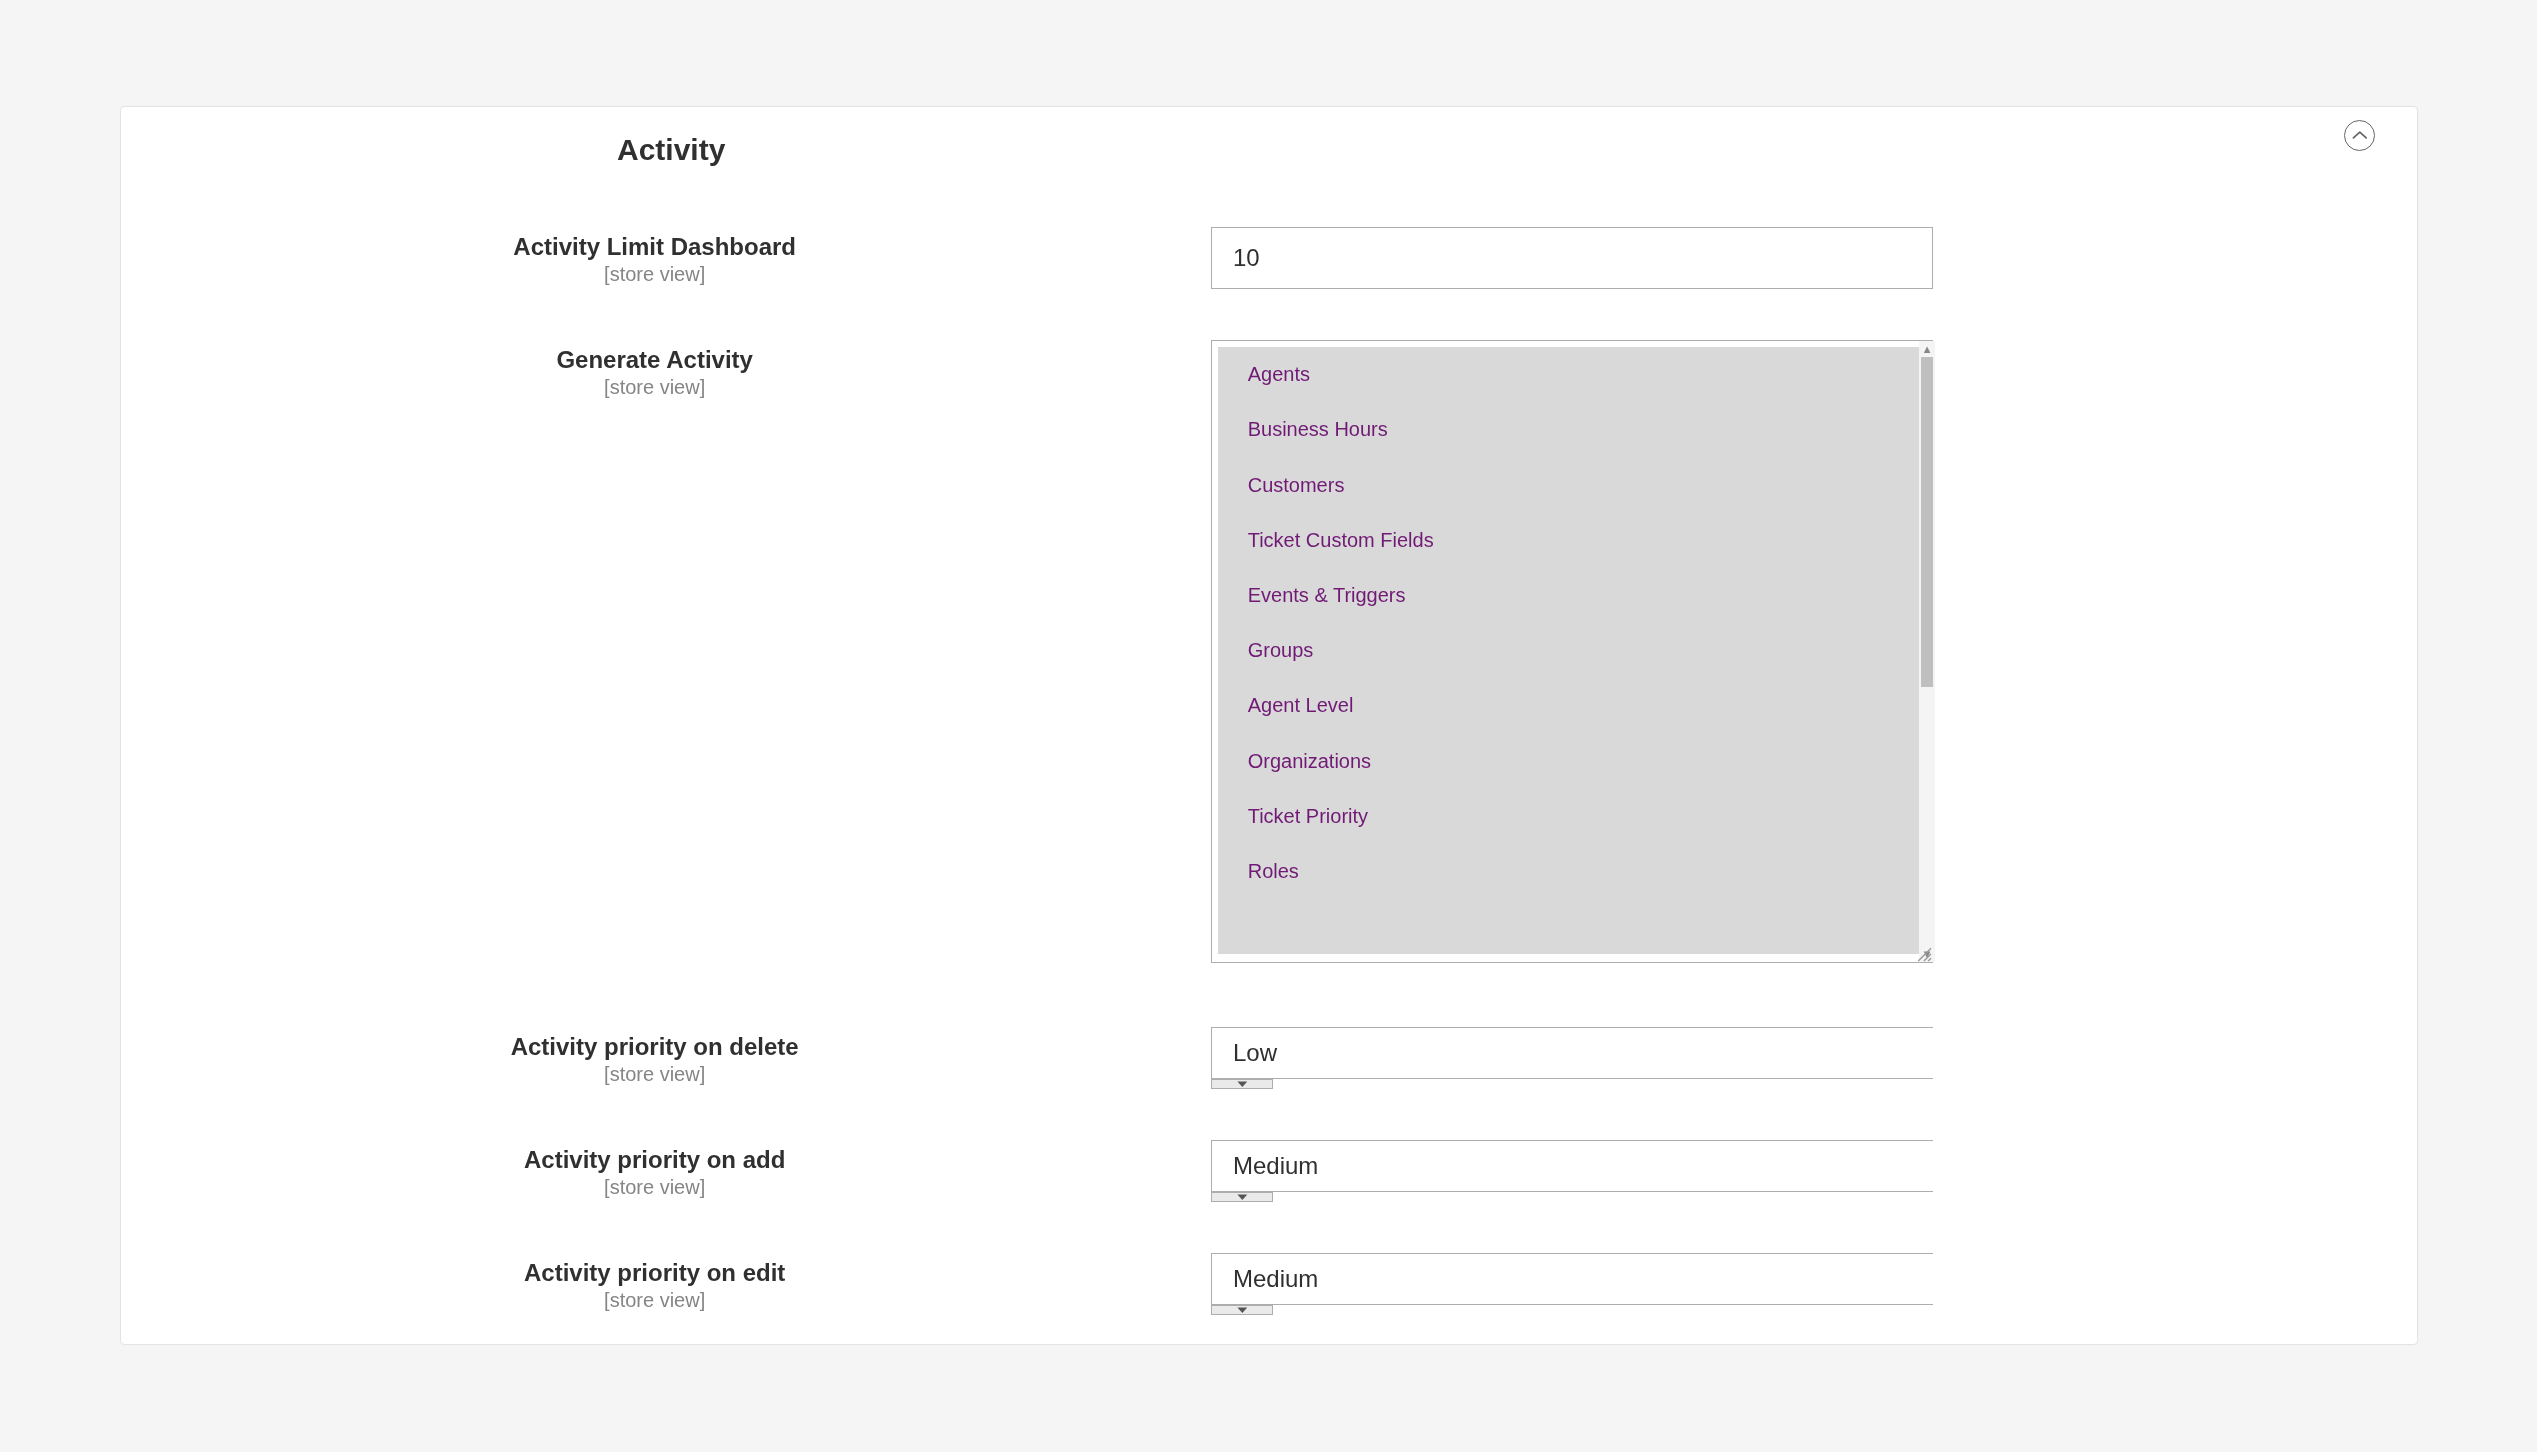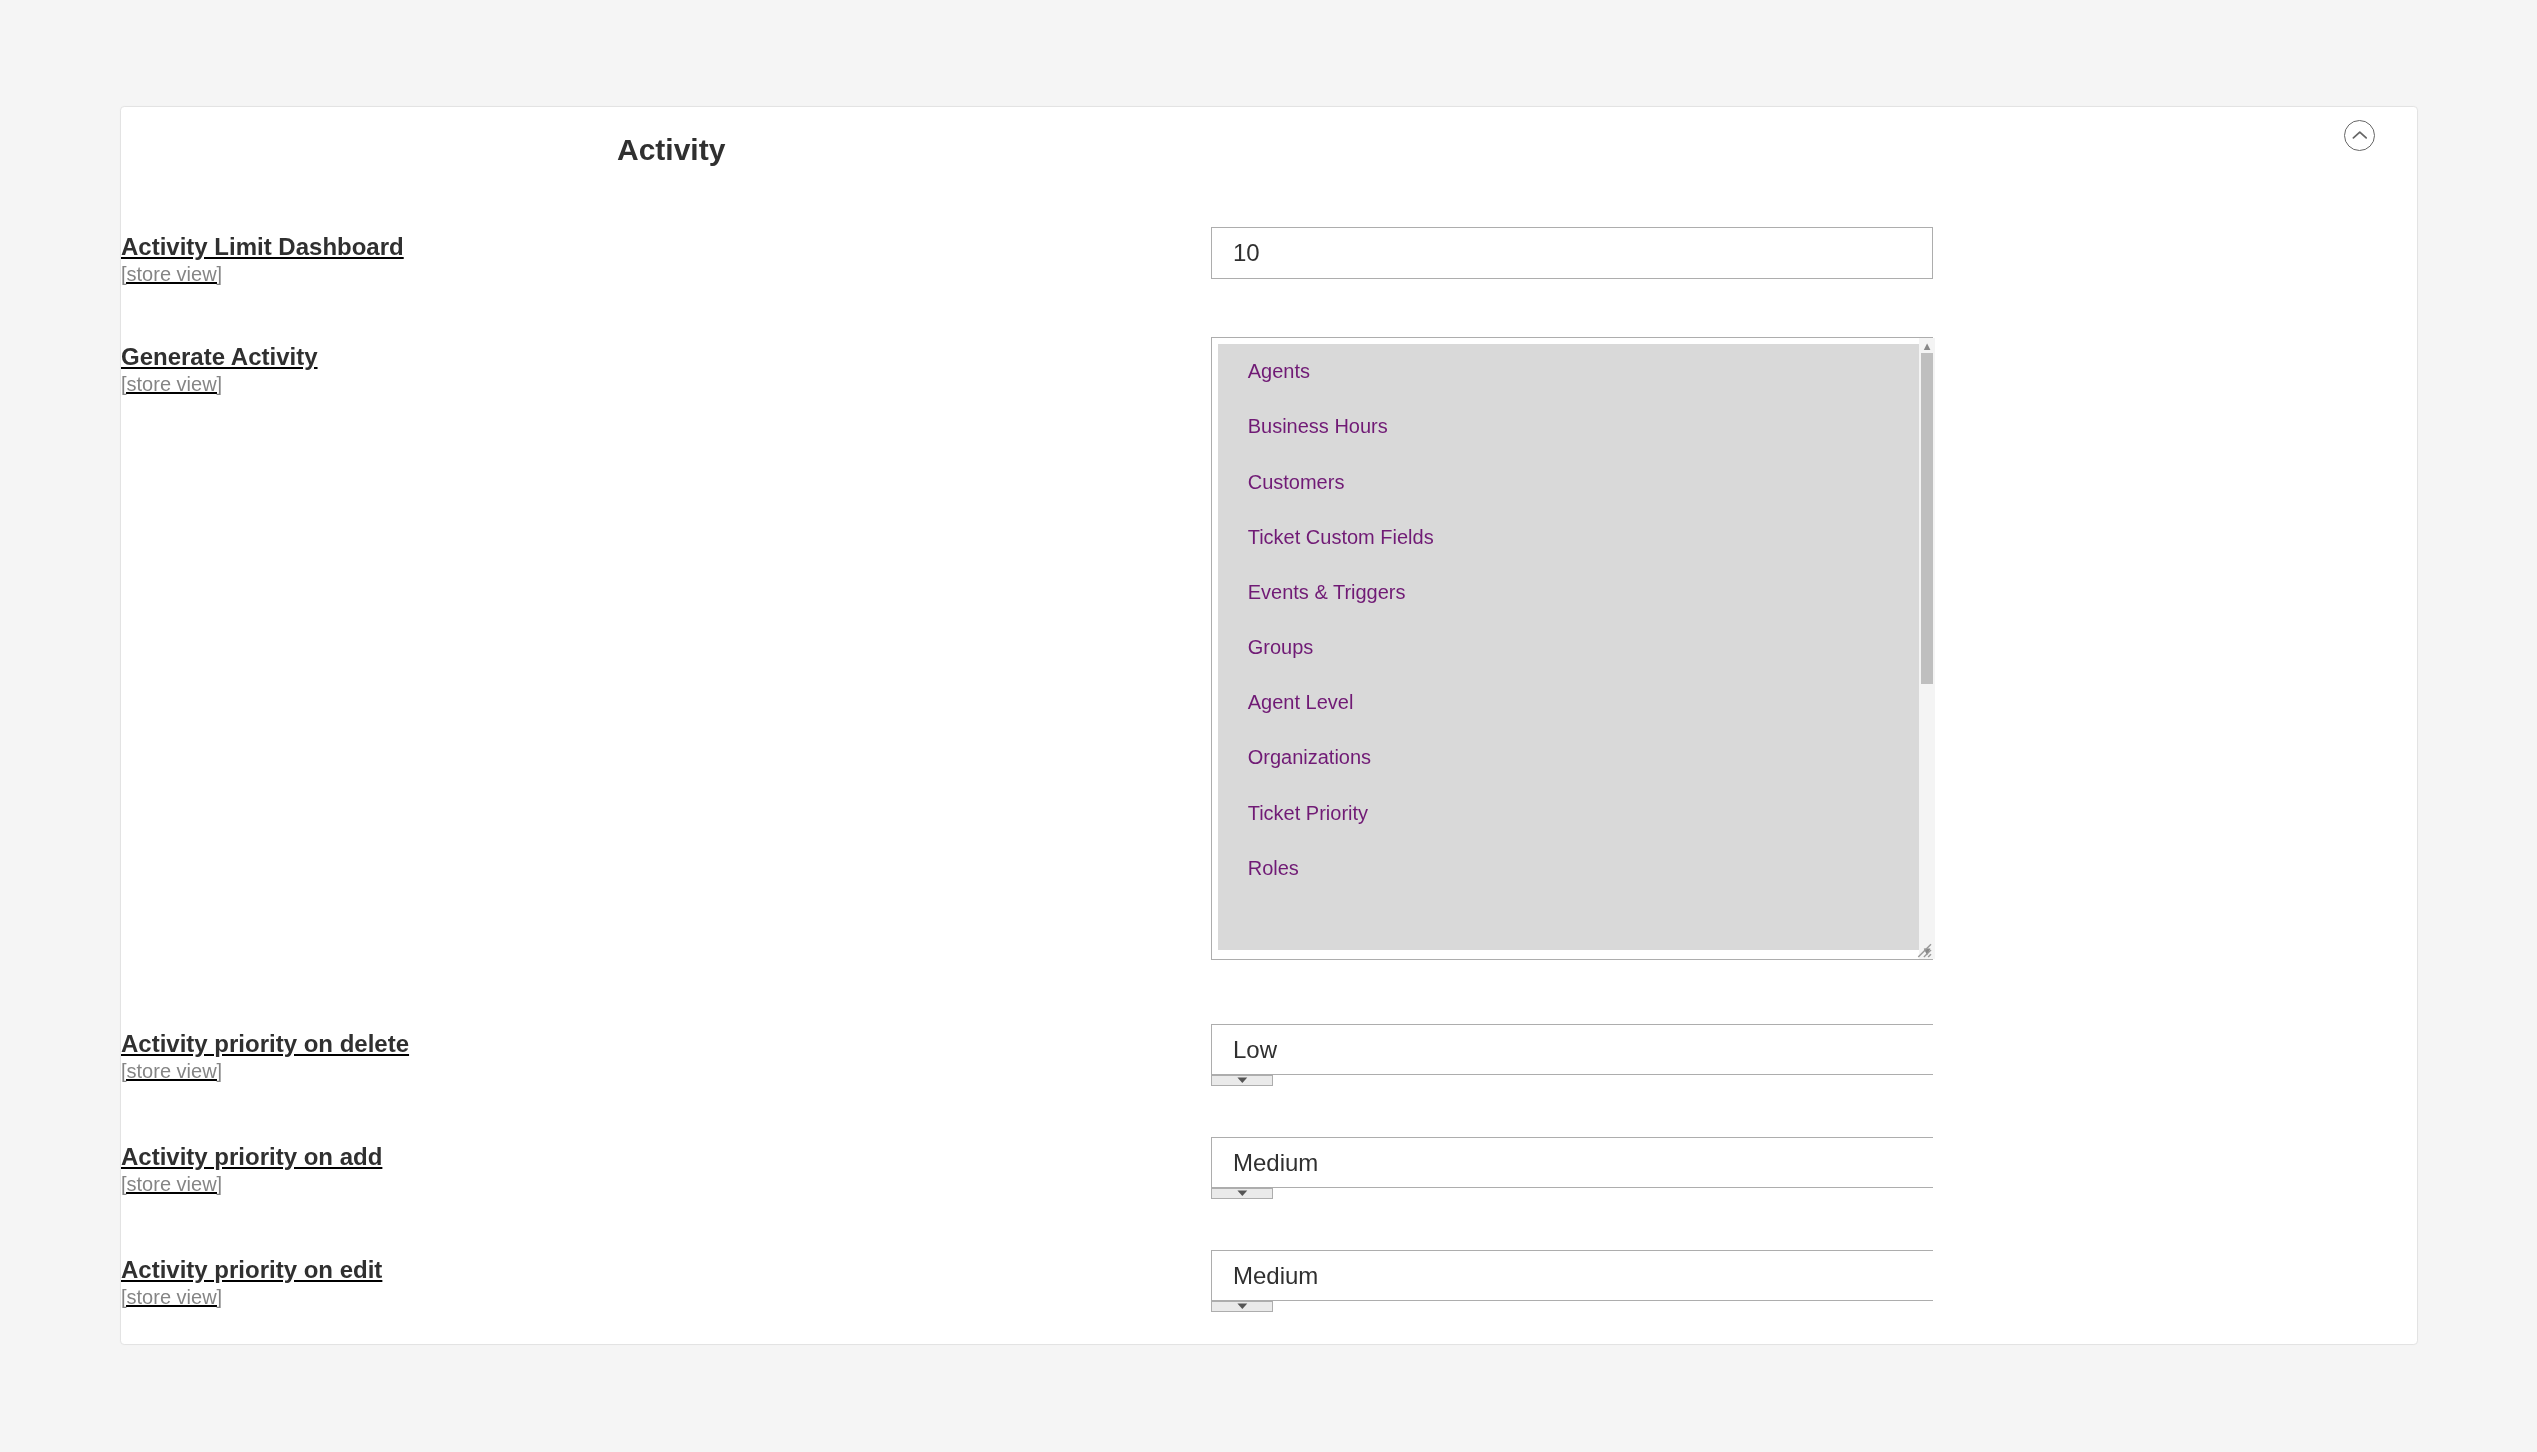--- a/index.html
+++ b/index.html
@@ -60,42 +60,41 @@
 
   .form-row {
     display: flex;
     align-items: flex-start;
     margin-bottom: 51px;
   }
   .form-row.small-gap { margin-bottom: 51px; }
 
   .label-col {
     width: 1090px;
-    text-align: left;
+    text-align: center;
     padding-right: 22.7px;
     padding-top: 5.7px;
-    text-decoration: underline;
   }
   .label-main {
     font-size: 24px;
     font-weight: 700;
     color: #303030;
     line-height: 1.2;
   }
   .label-scope {
     font-size: 20px;
     color: #858585;
     margin-top: 1.4px;
   }
 
   .input-col { width: 732px; }
 
   .text-input {
     width: 722px;
-    height: 52px;
+    height: 62px;
     border: 0.7px solid #adadad;
     background: #fff;
     font-size: 24px;
     padding: 0 21px;
     color: #303030;
   }
 
   .multiselect-wrap {
     width: 722px;
     height: 623px;

